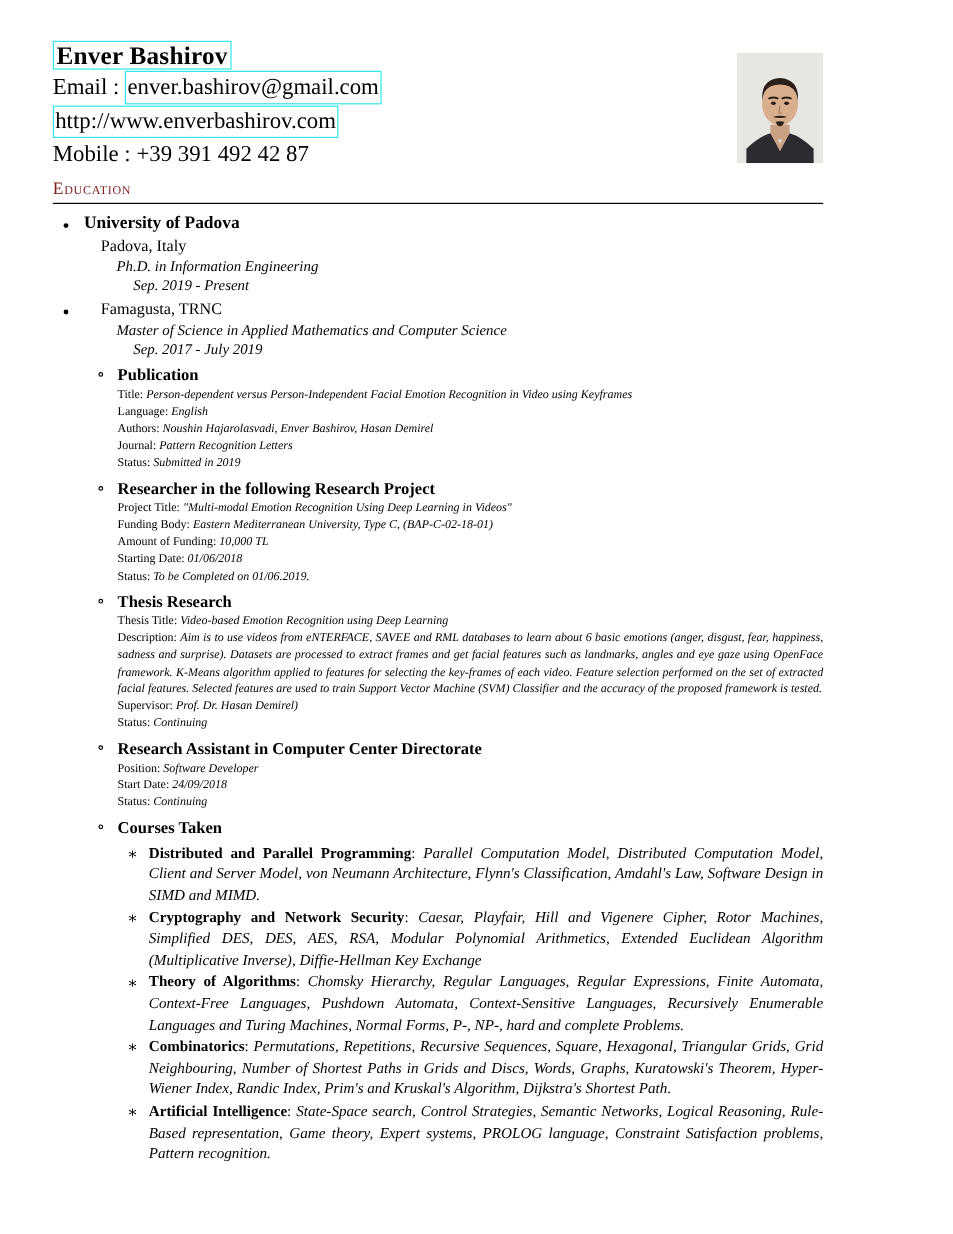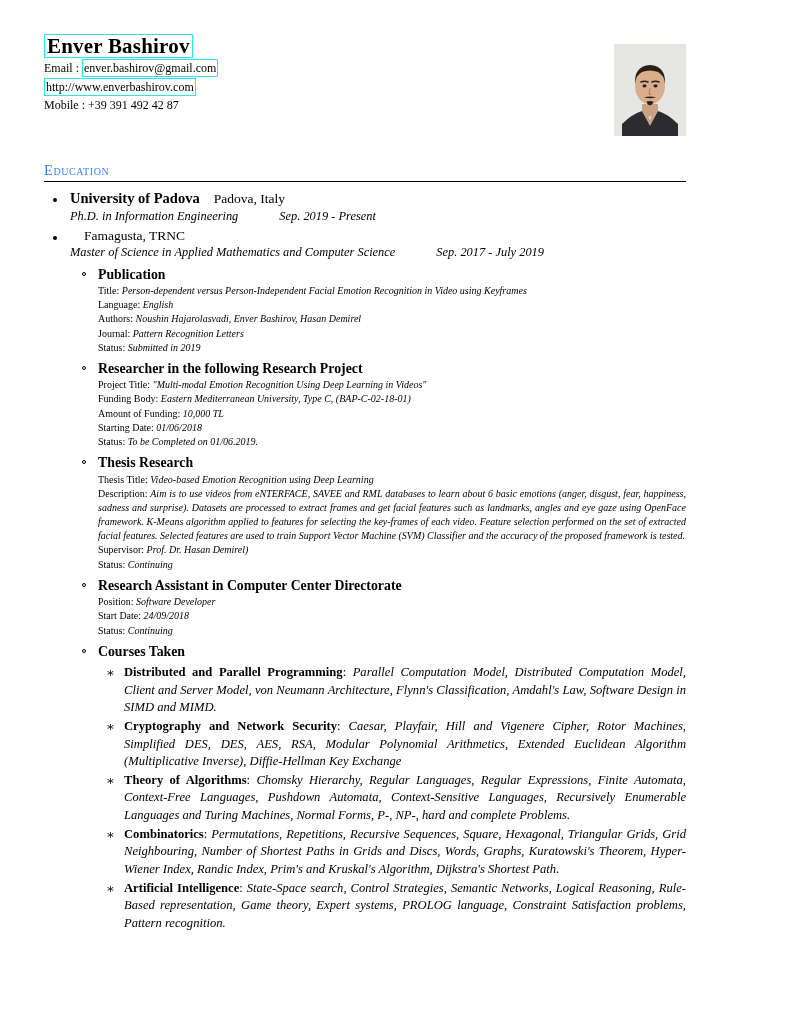--- a/index.html
+++ b/index.html
@@ -38,21 +38,21 @@
     padding: 0 2px;
     line-height: 1.06;
   }
   .name {
     font-size: 21px;
     font-weight: bold;
     letter-spacing: 0.2px;
     white-space: nowrap;
   }
   .contact-line {
-    font-size: 12px;
+    font-size: 19px;
     line-height: 1.34;
     white-space: nowrap;
     margin-top: 1px;
   }
   .link-box {
     display: inline-block;
     border: 1px solid #2ee6e6;
     padding: 0 1px;
   }
   .photo-frame {
@@ -70,25 +70,25 @@
     height: 100%;
   }
   .photo-bg {
     position: absolute;
     left: 0; top: 0; right: 0; bottom: 0;
     background: #e3e3e0;
   }
 
   
   .section-head {
-    margin-top: 20px;
+    margin-top: 8px;
     font-size: 14.5px;
     font-variant: small-caps;
     letter-spacing: 0.6px;
-    color: #3b82f6;
+    color: #7f1d1d;
   }
   .rule {
     border-bottom: 1.1px solid #000;
     margin-top: 2px;
     margin-bottom: 7px;
   }
 
   
   ul.lvl1 {
     list-style: none;
@@ -107,20 +107,21 @@
     width: 4px;
     height: 4px;
     border-radius: 50%;
     background: #000;
   }
   .entry-row {
     display: flex;
     justify-content: flex-start;
     align-items: baseline;
     line-height: 1.32;
+    flex-direction: column;
   }
   .entry-title {
     font-size: 14.5px;
     font-weight: bold;
   }
   .entry-place {
     font-size: 13.5px;
     white-space: nowrap;
     padding-left: 14px;
   }

